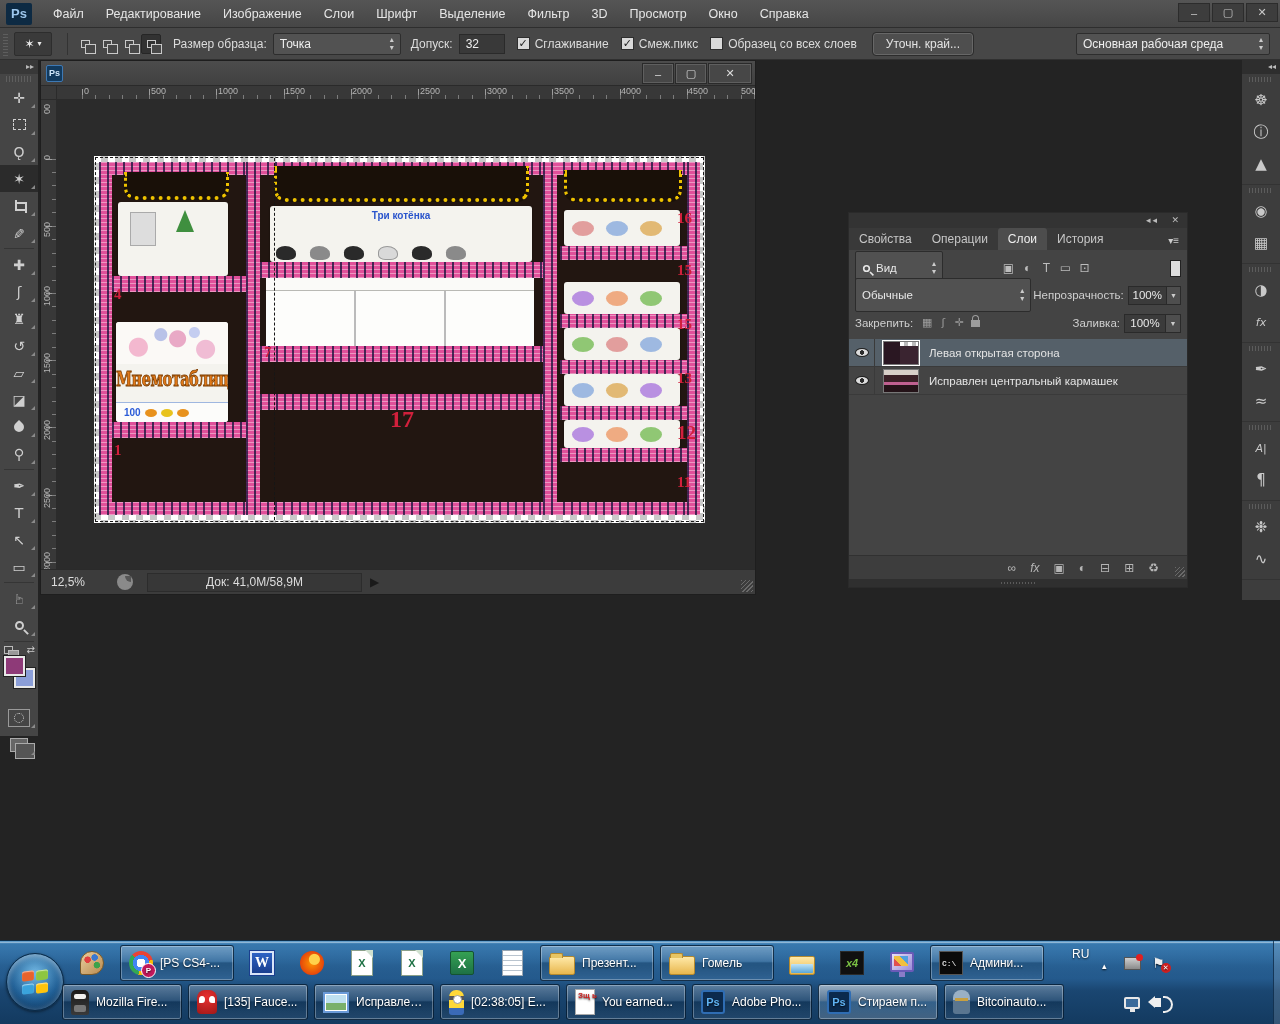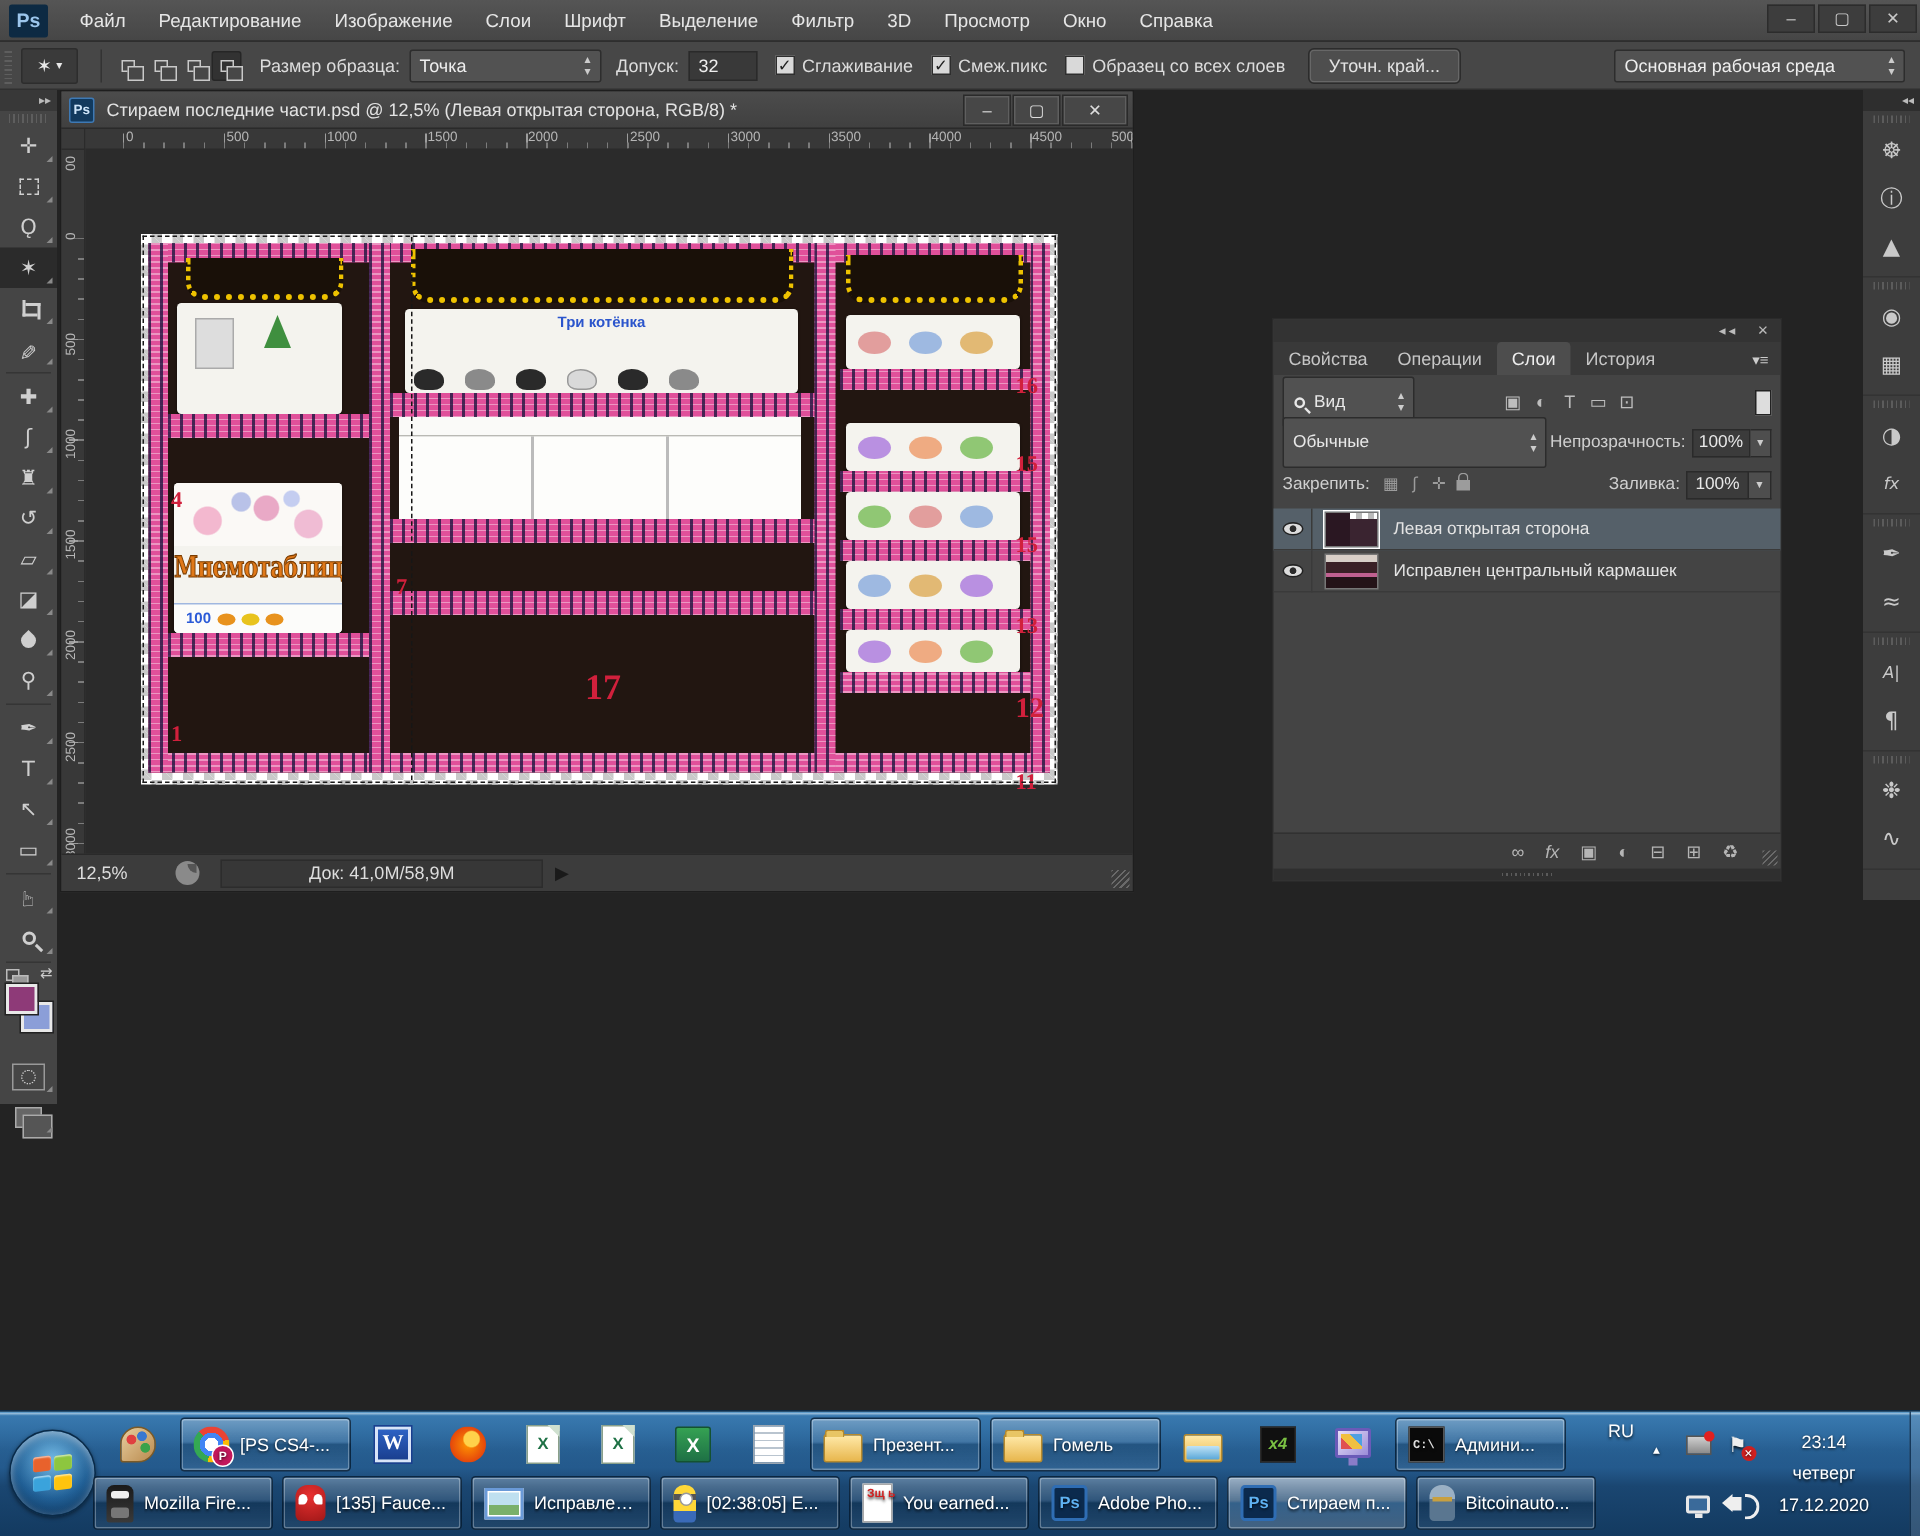--- a/index.html
+++ b/index.html
@@ -154,21 +154,21 @@
   .fabric { position:absolute; left:5px; top:6px; width:601px; height:353px; background:#221611; }
   .trim { background-color:#e0509a; background-image:
       repeating-linear-gradient(90deg,rgba(30,22,64,.8) 0 2px,transparent 2px 8px),
       repeating-linear-gradient(0deg,rgba(255,255,255,.4) 0 1px,transparent 1px 4px); }
   .flap { position:absolute; background:#191008; border-radius:0 0 12px 12px;
     border-bottom:4px dotted #eec200; border-left:3px dotted #eec200;
     border-right:3px dotted #eec200; }
   .wcard { position:absolute; background:#f4f3ee; border-radius:3px;
     box-shadow:0 1px 2px rgba(0,0,0,.5); overflow:hidden; }
   .rednum { position:absolute; color:#d1203c; font-weight:bold;
-    font-family:"Liberation Serif","DejaVu Serif",serif; z-index:5;margin-top:40px; }
+    font-family:"Liberation Serif","DejaVu Serif",serif; z-index:5; }
   .card-floral { height:42%; background:
       radial-gradient(circle at 20% 60%,#f3b8cf 0 9px,transparent 10px),
       radial-gradient(circle at 55% 40%,#e9a9c6 0 8px,transparent 9px),
       radial-gradient(circle at 80% 65%,#f0bcd4 0 9px,transparent 10px),
       radial-gradient(circle at 40% 30%,#b9c2e8 0 6px,transparent 7px),
       radial-gradient(circle at 70% 25%,#c4cdf0 0 5px,transparent 6px),#fbf9f6; }
   .mnemo-title { display:block; text-align:center; font-weight:bold; font-size:14.5px;
     color:#e07818; -webkit-text-stroke:.6px #7a3c00; letter-spacing:-.5px; margin-top:6px;
     font-family:"DejaVu Serif","Liberation Serif",serif; transform:scaleY(1.35); }
   .card-foot { position:absolute; left:0; bottom:0; width:100%; height:20px;
@@ -540,21 +540,20 @@
         </span>
     </div>
     <div class="tool">
       <span class="smode"></span>
     </div>
   </div>
 
   <div id="docwin">
     <div id="doctitle">
       <span class="dps">Ps</span>
-      <span>Стираем последние части.psd @ 12,5% (Левая открытая сторона, RGB/8) *</span>
       <span id="docbtns">
         <span class="dbtn" style="width:30px">–</span>
         <span class="dbtn" style="width:30px">▢</span>
         <span class="dbtn" style="width:42px">✕</span>
       </span>
     </div>
     <div id="rcorner"></div>
     <div id="rulerh">
         <span style="left: 27px;">0</span>
         <span style="left: 94px;">500</span>
@@ -909,21 +908,16 @@
         </div>
       </div>
 
     <div id="tray">
       <span class="t" style="left:8px;top:6px">RU</span>
       <span class="t" style="left:38px;top:20px;font-size:9px">▴</span>
       <span class="t tray-pin" style="left:60px;top:16px"></span>
       <span class="t tray-flag" style="left:88px;top:14px">⚑</span>
       <span class="t tray-net" style="left:60px;top:56px"></span>
       <span class="t tray-spk" style="left:90px;top:57px"></span>
-      <div id="clockbox">
-        <div>23:14</div>
-        <div>четверг</div>
-        <div>17.12.2020</div>
-      </div>
     </div>
     <div id="showdesk"></div>
   </div>
 </div>
 
 </body></html>

